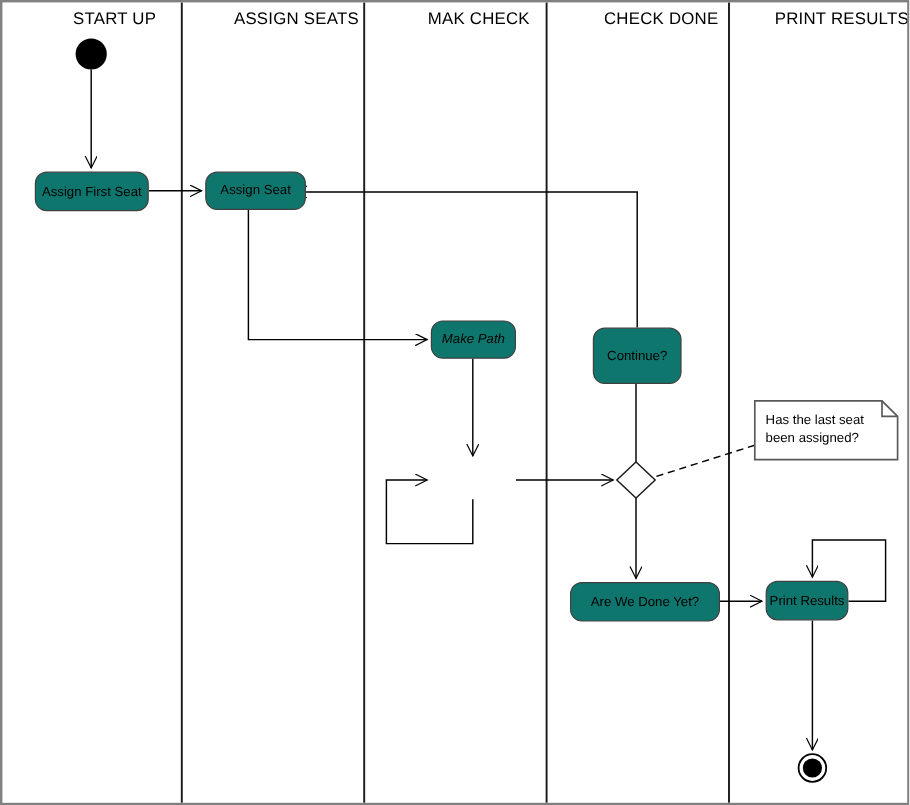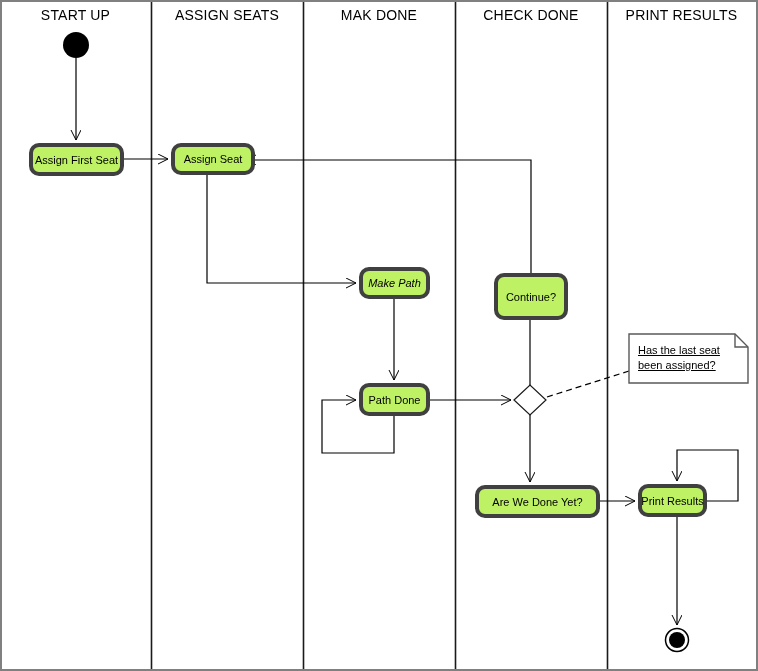--- a/index.html
+++ b/index.html
@@ -31,46 +31,47 @@
   .lane-label {
     position: absolute;
     top: 6px;
     height: 18px;
     text-align: center;
     font-size: 14px;
     color: #000000;
     letter-spacing: 0.2px;
     z-index: 3;
     line-height: 18px;
+    padding-left: 20px;
   }
   .node {
     position: absolute;
     box-sizing: border-box;
-    background: #bef264;
-    border: 4px solid #404040;
+    background: #0f766e;
+    border: 1px solid #404040;
     border-radius: 10px;
     display: flex;
     align-items: center;
     justify-content: center;
     font-size: 11px;
     color: #000000;
     z-index: 2;
     white-space: nowrap;
   }
   .note-text {
     position: absolute;
     left: 638px;
     top: 343px;
     width: 104px;
     font-size: 11px;
     line-height: 15px;
     color: #000000;
     z-index: 3;
   }
-  .note-text span { display: block; text-decoration: underline; }
+  .note-text span { display: block; }
 </style>
 </head>
 <body>
 
 <div class="canvas">
 
   <svg class="edges-svg" width="758" height="671" viewBox="0 0 758 671">
     <defs>
       <marker id="arrow" markerWidth="14" markerHeight="14" refX="10" refY="5" orient="auto" markerUnits="userSpaceOnUse">
         <path d="M0,0 L10,5 L0,10" fill="none" stroke="#000000" stroke-width="1"></path>
@@ -110,28 +111,27 @@
     </g>
 
     <g fill="#ffffff" stroke="#595959" stroke-width="1.4">
       <path d="M629,334 L735,334 L748,347 L748,383 L629,383 Z"></path>
       <path d="M735,334 L735,347 L748,347" fill="none"></path>
     </g>
   </svg>
 
   <div class="lane-label" style="left:0; width:151px;">START UP</div>
   <div class="lane-label" style="left:151px; width:152px;">ASSIGN SEATS</div>
-  <div class="lane-label" style="left:303px; width:152px;">MAK DONE</div>
+  <div class="lane-label" style="left:303px; width:152px;">MAK CHECK</div>
   <div class="lane-label" style="left:455px; width:152px;">CHECK DONE</div>
   <div class="lane-label" style="left:607px; width:149px;">PRINT RESULTS</div>
 
   <div class="node" style="left:29px; top:143px; width:95px; height:33px;">Assign First Seat</div>
   <div class="node" style="left:171px; top:143px; width:84px; height:32px;">Assign Seat</div>
   <div class="node" style="left:359px; top:267px; width:71px; height:32px;font-style:italic;">Make Path</div>
-  <div class="node" style="left:359px; top:383px; width:71px; height:33px;">Path Done</div>
   <div class="node" style="left:494px; top:273px; width:74px; height:47px;">Continue?</div>
   <div class="node" style="left:475px; top:485px; width:125px; height:33px;">Are We Done Yet?</div>
   <div class="node" style="left:638px; top:484px; width:69px; height:33px;">Print Results</div>
 
   <div class="note-text">
     <span>Has the last seat</span>
     <span>been assigned?</span>
   </div>
 
   <div class="frame"></div>

